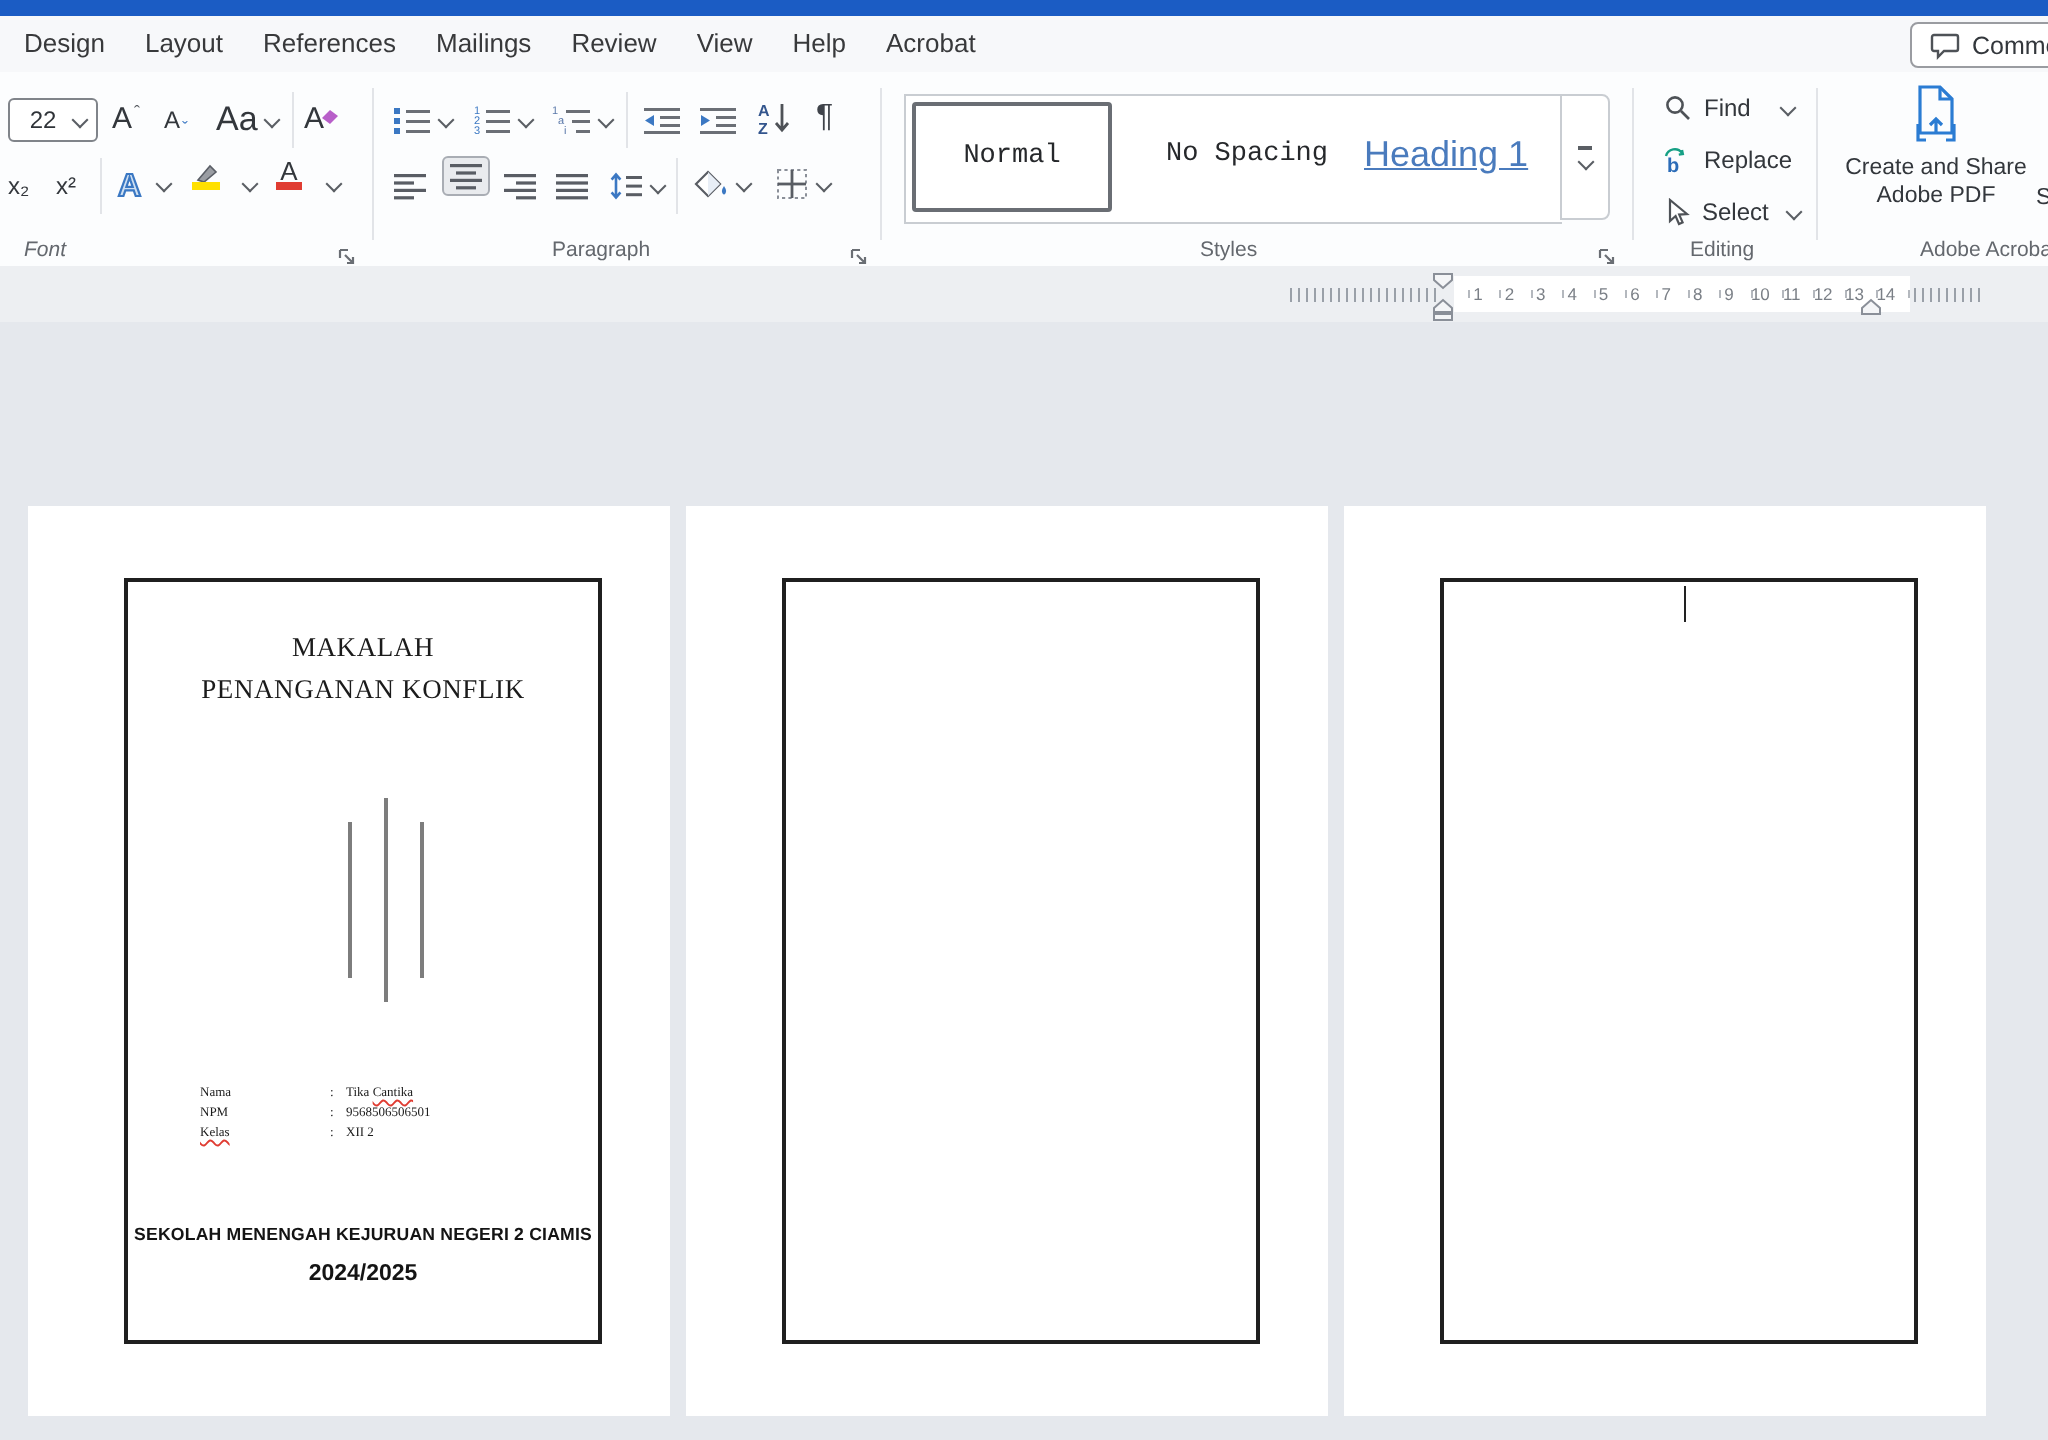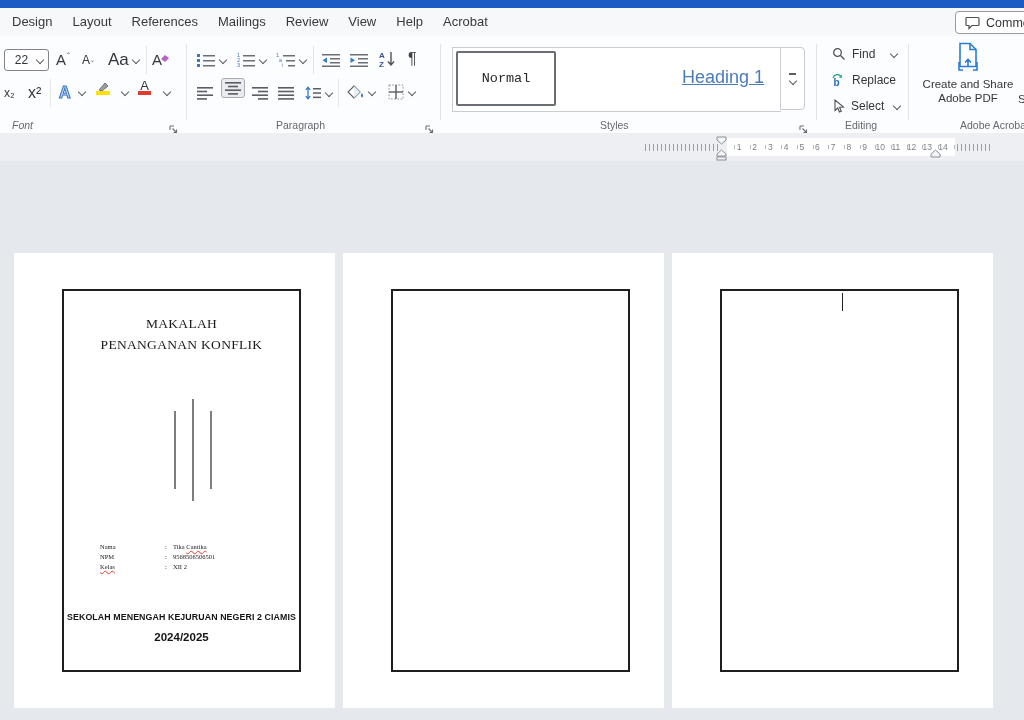--- a/index.html
+++ b/index.html
@@ -115,21 +115,21 @@
     <div class="abs vsep" style="left:146px;top:10px;height:28px;"></div>
     <button class="abs rbtn" style="left:152px;top:12px;">
       <span class="bigA">A</span>
       <svg width="10" height="10" style="margin:-6px 0 0 -2px;">
         <path d="M1 7 l4 -4 l4 3 l-4 4 z" fill="#b85fc9"></path>
       </svg>
     </button>
     <button class="abs rbtn" style="left:4px;top:45px;font-size:12px;color:#33373c;">
       <span>x₂</span>
     </button>
-    <button class="abs rbtn" style="left:28px;top:45px;font-size:16px;color:#33373c;text-align:right;">
+    <button class="abs rbtn" style="left:28px;top:45px;font-size:12px;color:#33373c;text-align:right;">
       <span>x²</span>
     </button>
     <div class="abs vsep" style="left:50px;top:43px;height:28px;"></div>
     <button class="abs rbtn" style="left:57px;top:44px;">
       <svg width="18" height="18">
         <text x="2" y="15" font-size="16" font-weight="bold" fill="#cfe0f2" stroke="#3b78c3" stroke-width="1.1" font-family="Liberation Sans, sans-serif">A</text>
       </svg>
       <i class="chev"></i>
     </button>
     <button class="abs" style="left:95px;top:44px;">
@@ -282,20 +282,23 @@
       <svg width="11" height="11">
         <path d="M2 2 H6 M2 2 V6 M4.5 4.5 L8.5 8.5 M8.5 5.5 V8.5 H5.5" stroke="#6a6e74" stroke-width="1.1" fill="none"></path>
       </svg>
     </button>
 
     <div class="abs vsep" style="left:440px;"></div>
 
     <div class="abs gallery">
       <button class="abs normalbox">
         <span class="stylename">Normal</span>
+      </button>
+      <button class="abs" style="left:118px;top:0;width:105px;height:59px;display:flex;align-items:center;justify-content:center;">
+        <span class="stylename">No Spacing</span>
       </button>
       <button class="abs" style="left:229px;top:0;width:104px;height:59px;display:flex;align-items:center;overflow:hidden;">
         <span class="heading1">Heading 1</span>
       </button>
     </div>
     <button class="abs morebtn">
       <span class="bar"></span>
       <i class="chev" style="margin:0;"></i>
     </button>
     <div class="abs glabel" style="left:600px;">Styles</div>

